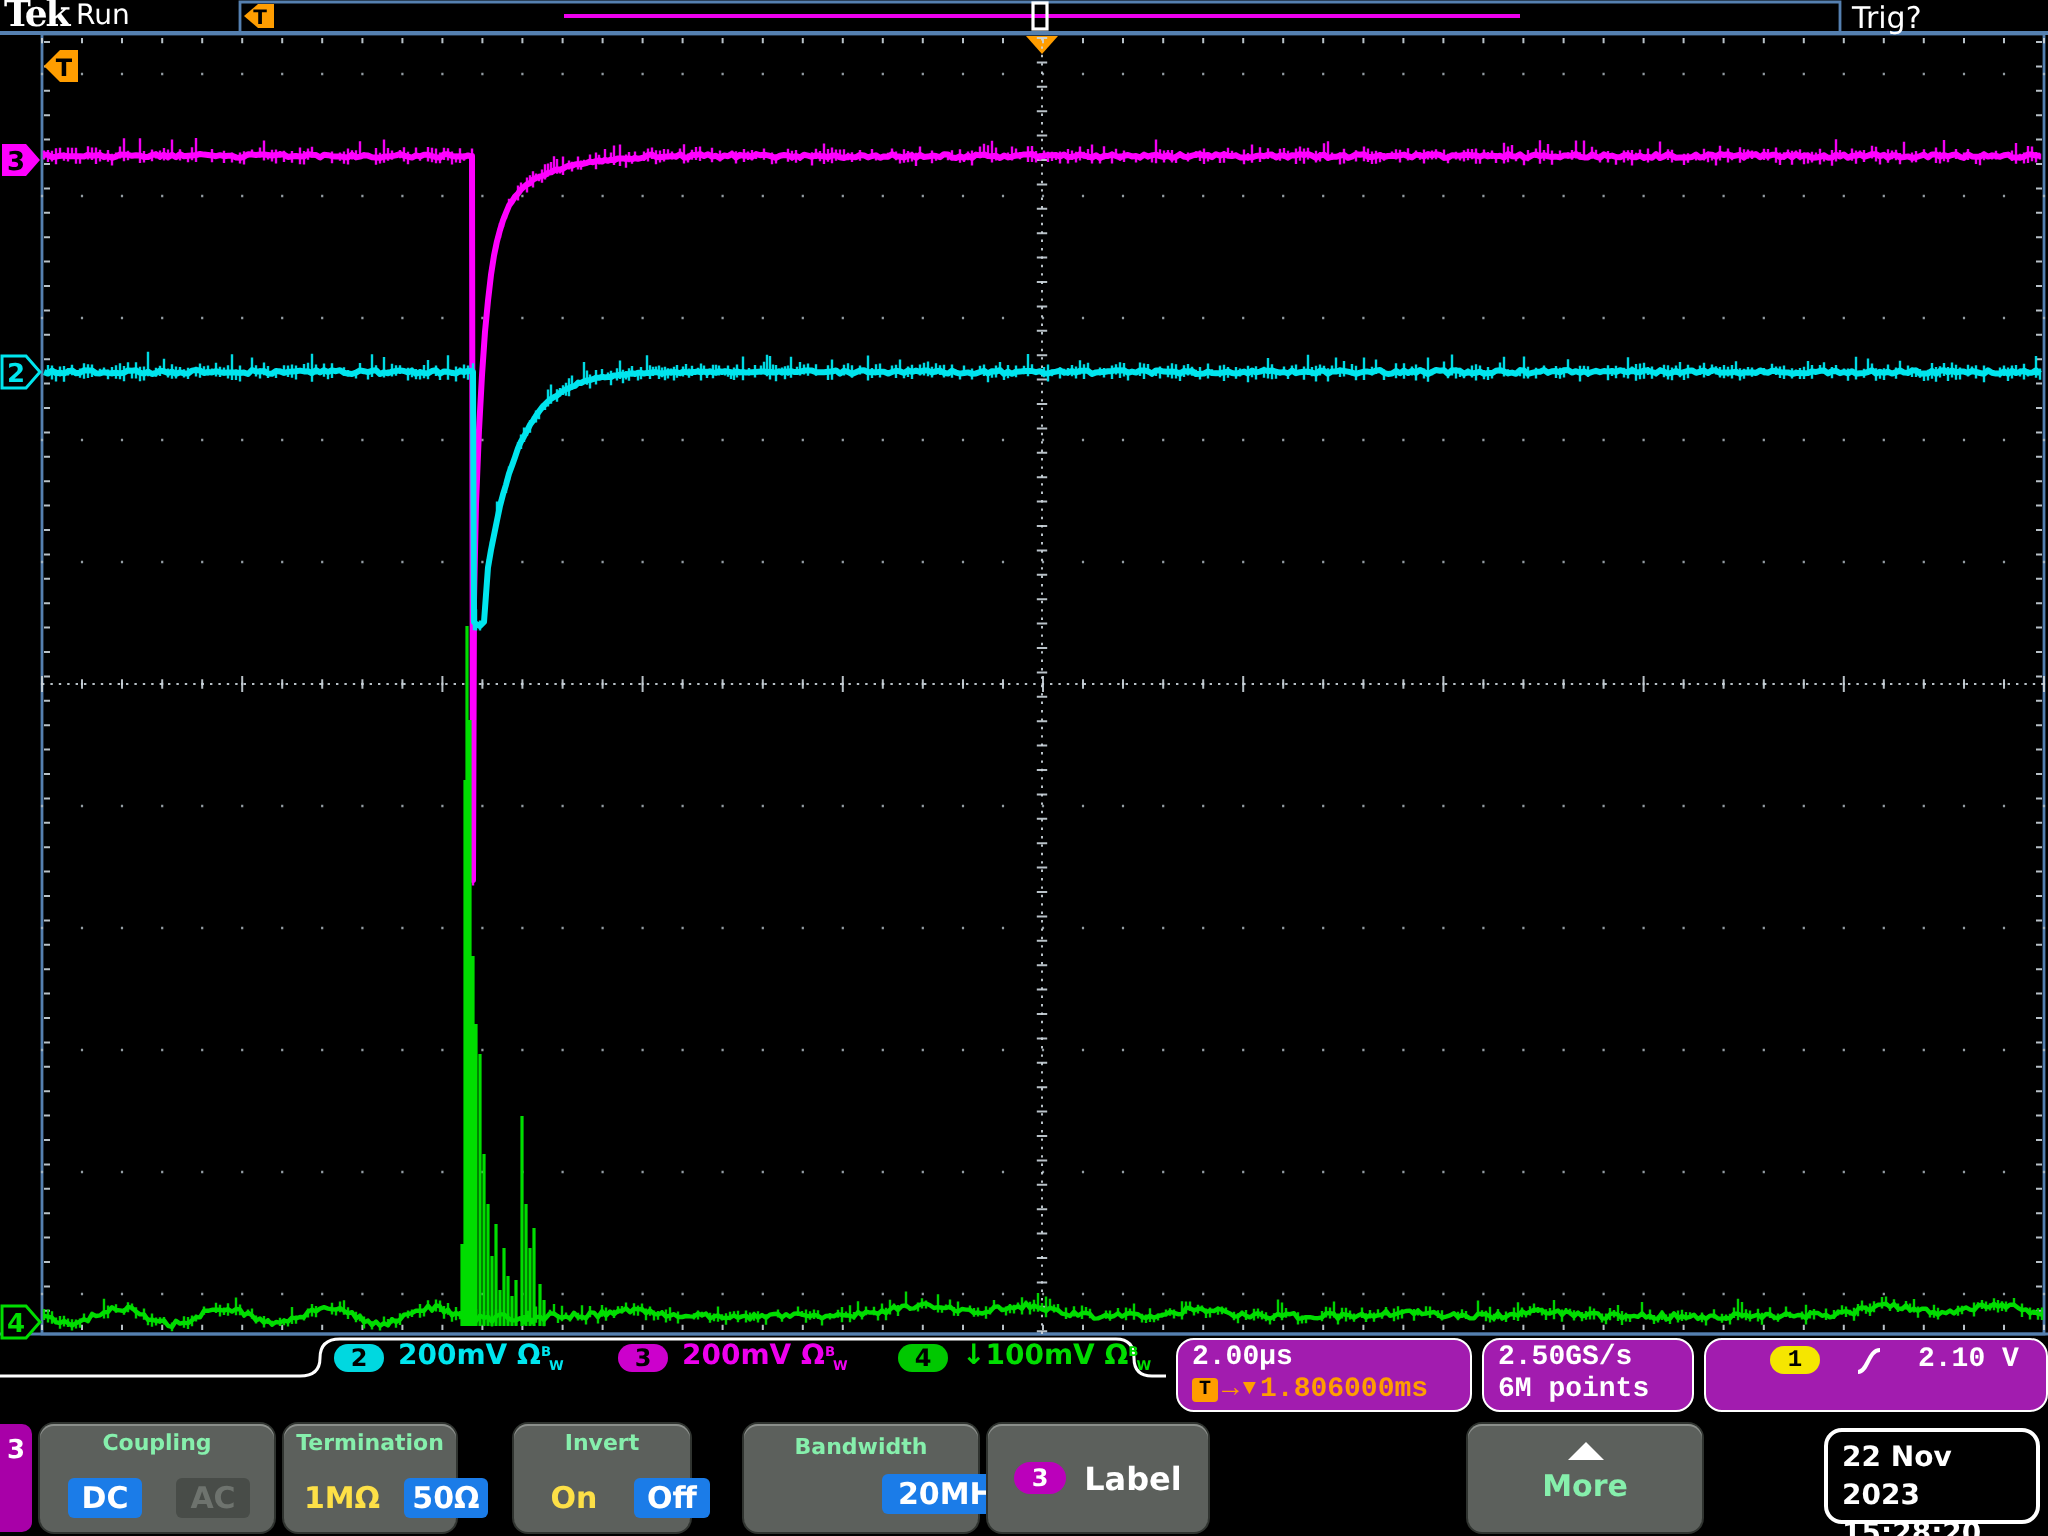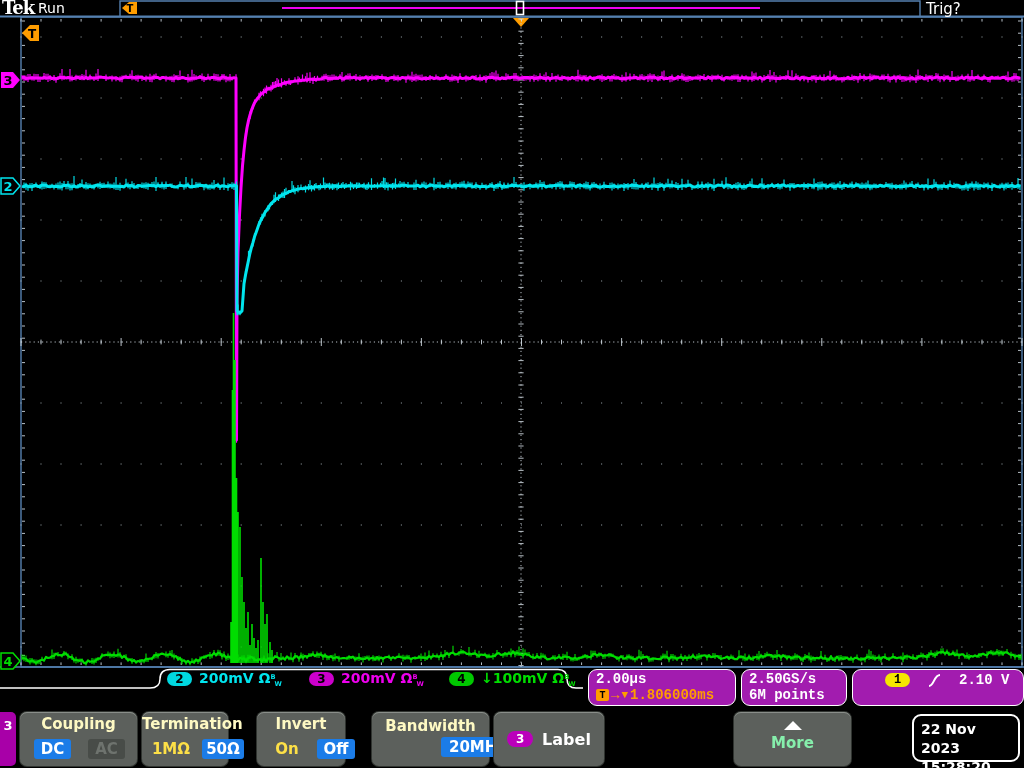--- a/index.html
+++ b/index.html
@@ -20,22 +20,22 @@
   .bw sup{vertical-align:4px;} .bw sub{vertical-align:-3px;margin-left:-1px;}
   .ro-box{position:absolute;top:669px;height:35px;background:#a21caf;border:1.5px solid #fff;
           border-radius:9px;color:#fff;font-weight:bold;font-size:14px;font-family:Liberation Mono, monospace;}
   .ro-line{position:absolute;left:7px;white-space:nowrap;}
   .orange{color:#ff9d00;}
   .tbox{display:inline-flex;align-items:center;justify-content:center;width:13px;height:12px;
         background:#ff9d00;color:#000;border-radius:2px;font-size:10px;font-weight:bold;}
   
   .menu-btn{position:absolute;top:712px;height:54px;background:#5c605c;border-radius:7px;
             box-shadow:0 0 0 1px #303430, inset 0 1px 0 #8a8e8a;}
-  .btn-title{position:absolute;top:3px;left:0;right:0;text-align:center;color:#fef9c3;
-             font-weight:bold;font-size:15px;}
+  .btn-title{position:absolute;top:3px;left:0;right:0;text-align:center;color:#86efac;
+             font-weight:bold;font-size:11px;}
   .opt{position:absolute;top:27px;height:20px;display:flex;align-items:center;justify-content:center;
        font-weight:bold;font-size:15px;border-radius:3px;}
   .opt.sel{background:#1b7ce8;color:#fff;}
   .opt.dim{background:#484c48;color:#6e736e;}
   .opt.plain{color:#fde047;}
   #ch-tab{left:0;top:712px;width:16px;height:54px;background:#a800a8;border-radius:0 5px 5px 0;
           color:#fff;font-weight:bold;font-size:13px;text-align:center;padding-top:6px;box-sizing:border-box;}
   .label-row{position:absolute;top:0;left:0;right:0;bottom:0;display:flex;align-items:center;
              justify-content:center;gap:9px;}
   .label-badge{display:inline-flex;align-items:center;justify-content:center;width:26px;height:16px;

